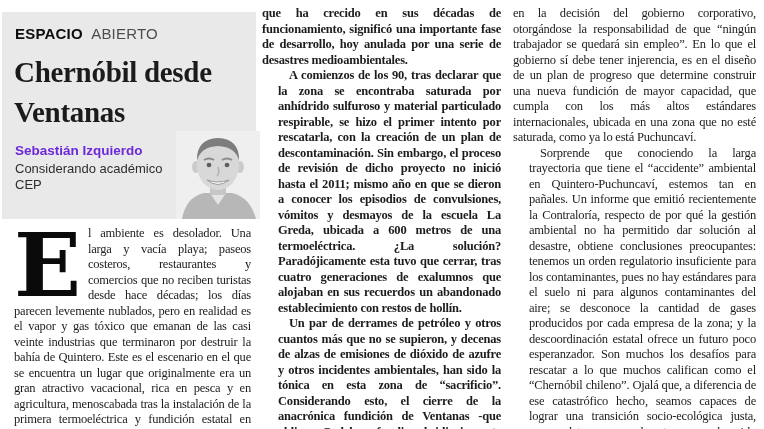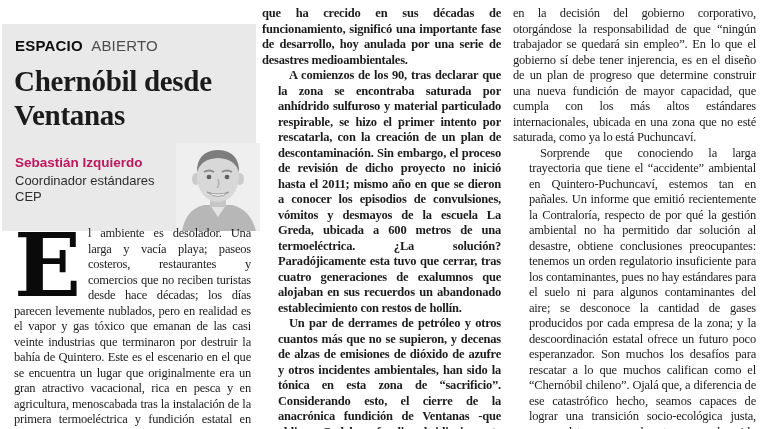--- a/index.html
+++ b/index.html
@@ -9,49 +9,49 @@
     width: 764px;
     height: 429px;
     background: #ffffff;
     overflow: hidden;
     font-family: "Liberation Serif", serif;
     color: #1c1c1c;
   }
   
   .header-card {
     position: absolute;
-    left: 2px; top: 24px;
+    left: 2px; top: 12px;
     width: 254px; height: 207px;
     background: #e9e9e9;
   }
   .kicker {
     position: absolute;
     left: 13px; top: 13px;
     font-family: "Liberation Sans", sans-serif;
     font-size: 15px;
     letter-spacing: 0.2px;
     white-space: nowrap;
   }
   .kicker .k1 { font-weight: 800; color: #0d0d0d; }
   .kicker .k2 { font-weight: 400; color: #4d4d4d; margin-left: 4px; }
   .headline {
     position: absolute;
     left: 12px; top: 40px;
     width: 235px;
     font-family: "Liberation Serif", serif;
     font-size: 29px;
-    line-height: 34px;
+    line-height: 40px;
     font-weight: 600;
     letter-spacing: -0.3px;
     color: #1b1b1b;
   }
   .author { position: absolute; left: 13px; top: 131px; width: 165px; }
   .author .name {
     font-family: "Liberation Sans", sans-serif;
-    font-size: 13.5px; font-weight: 700; color: #be185d;
+    font-size: 13.5px; font-weight: 700; color: #6d28d9;
     margin-bottom: 3px; white-space: nowrap;
   }
   .author .role, .author .org {
     font-family: "Liberation Sans", sans-serif;
     font-size: 13px; font-weight: 400; color: #2e2e2e;
     line-height: 16px;
   }
   .photo {
     position: absolute;
     left: 174px; top: 119px;
@@ -87,21 +87,21 @@
 <div class="page">
 
   <div class="header-card">
     <div class="kicker">
       <span class="k1">ESPACIO</span>
       <span class="k2">ABIERTO</span>
     </div>
     <h1 class="headline">Chernóbil desde Ventanas</h1>
     <div class="author">
       <div class="name">Sebastián Izquierdo</div>
-      <div class="role">Coordinador estándares</div>
+      <div class="role">Considerando académico</div>
       <div class="org">CEP</div>
     </div>
 
     <svg class="photo" viewBox="0 0 84 88" aria-hidden="true">
       <rect x="0" y="0" width="84" height="88" fill="#efefef"></rect>
 
       <path d="M6 88 Q10 66 28 62 L56 62 Q74 66 80 88 Z" fill="#b7b7b7"></path>
       <path d="M34 62 L42 74 L50 62 L46 60 L38 60 Z" fill="#e4e4e4"></path>
 
       <rect x="34" y="50" width="16" height="14" fill="#c6c6c6"></rect>

